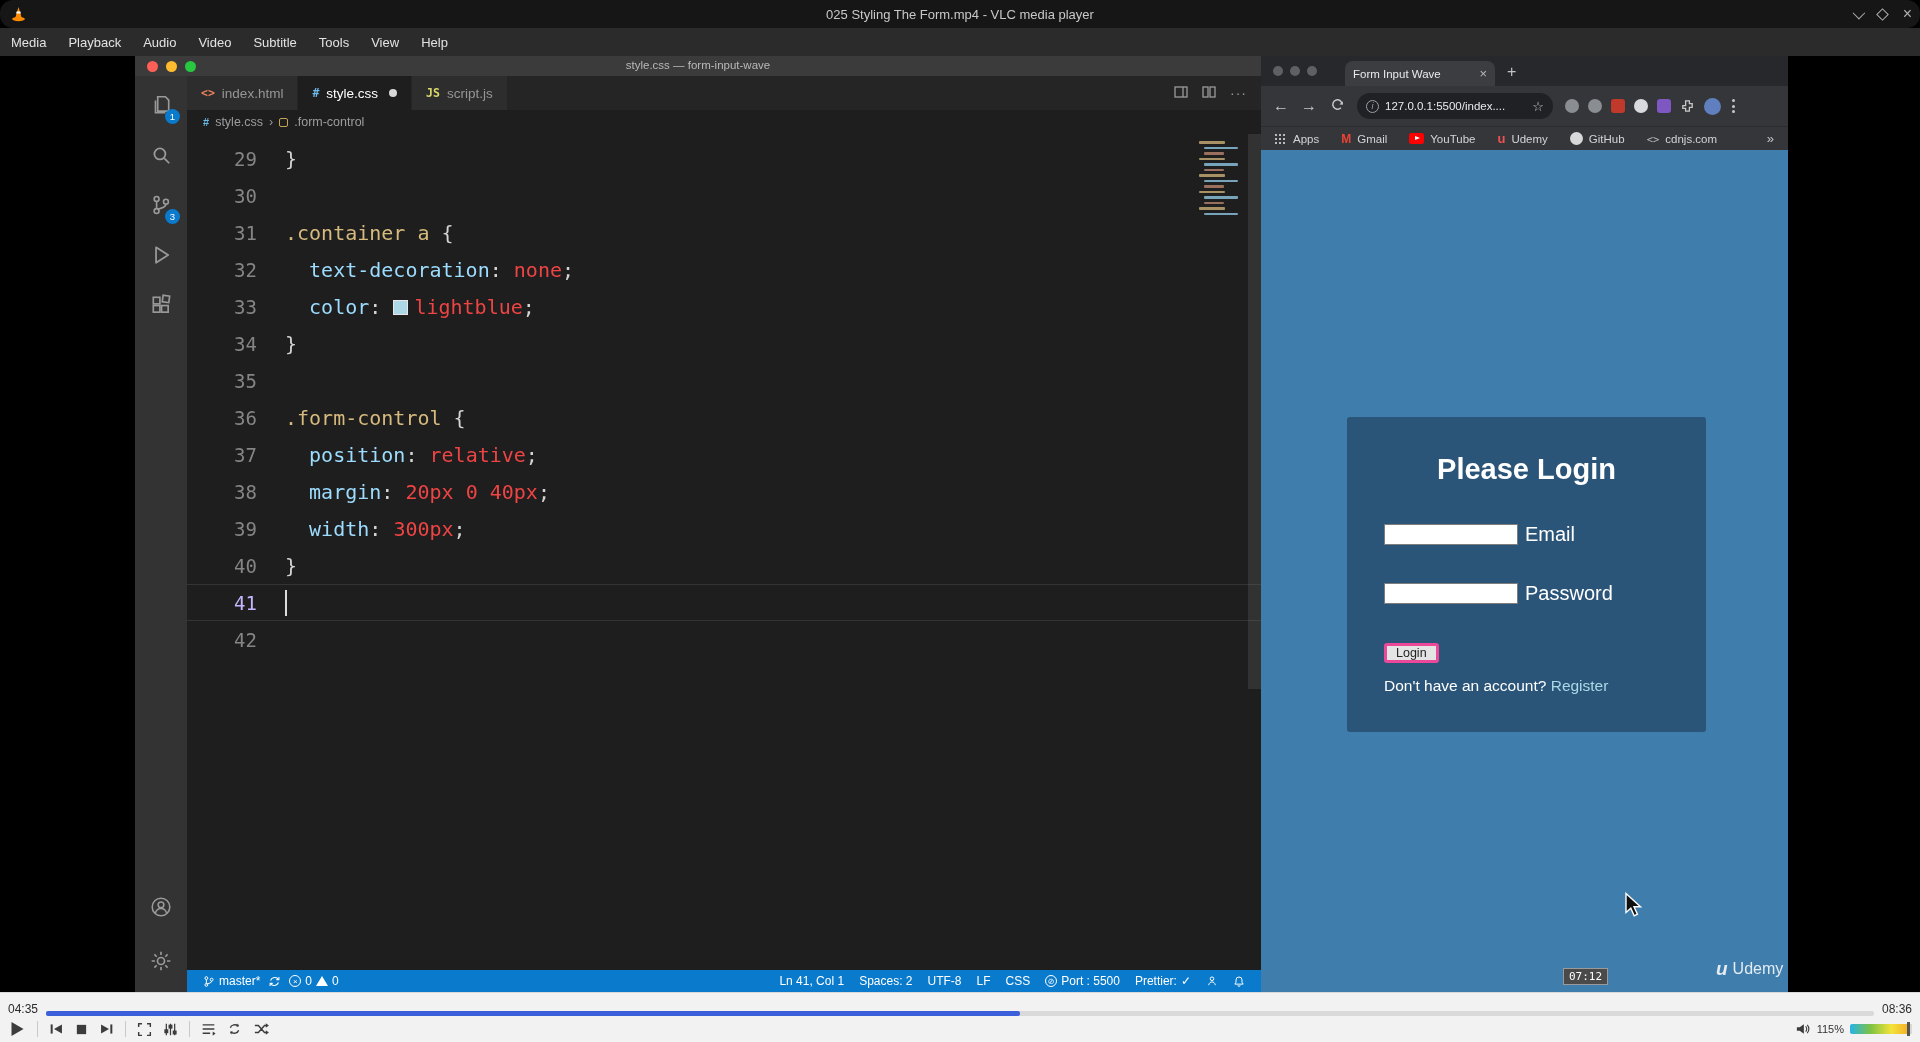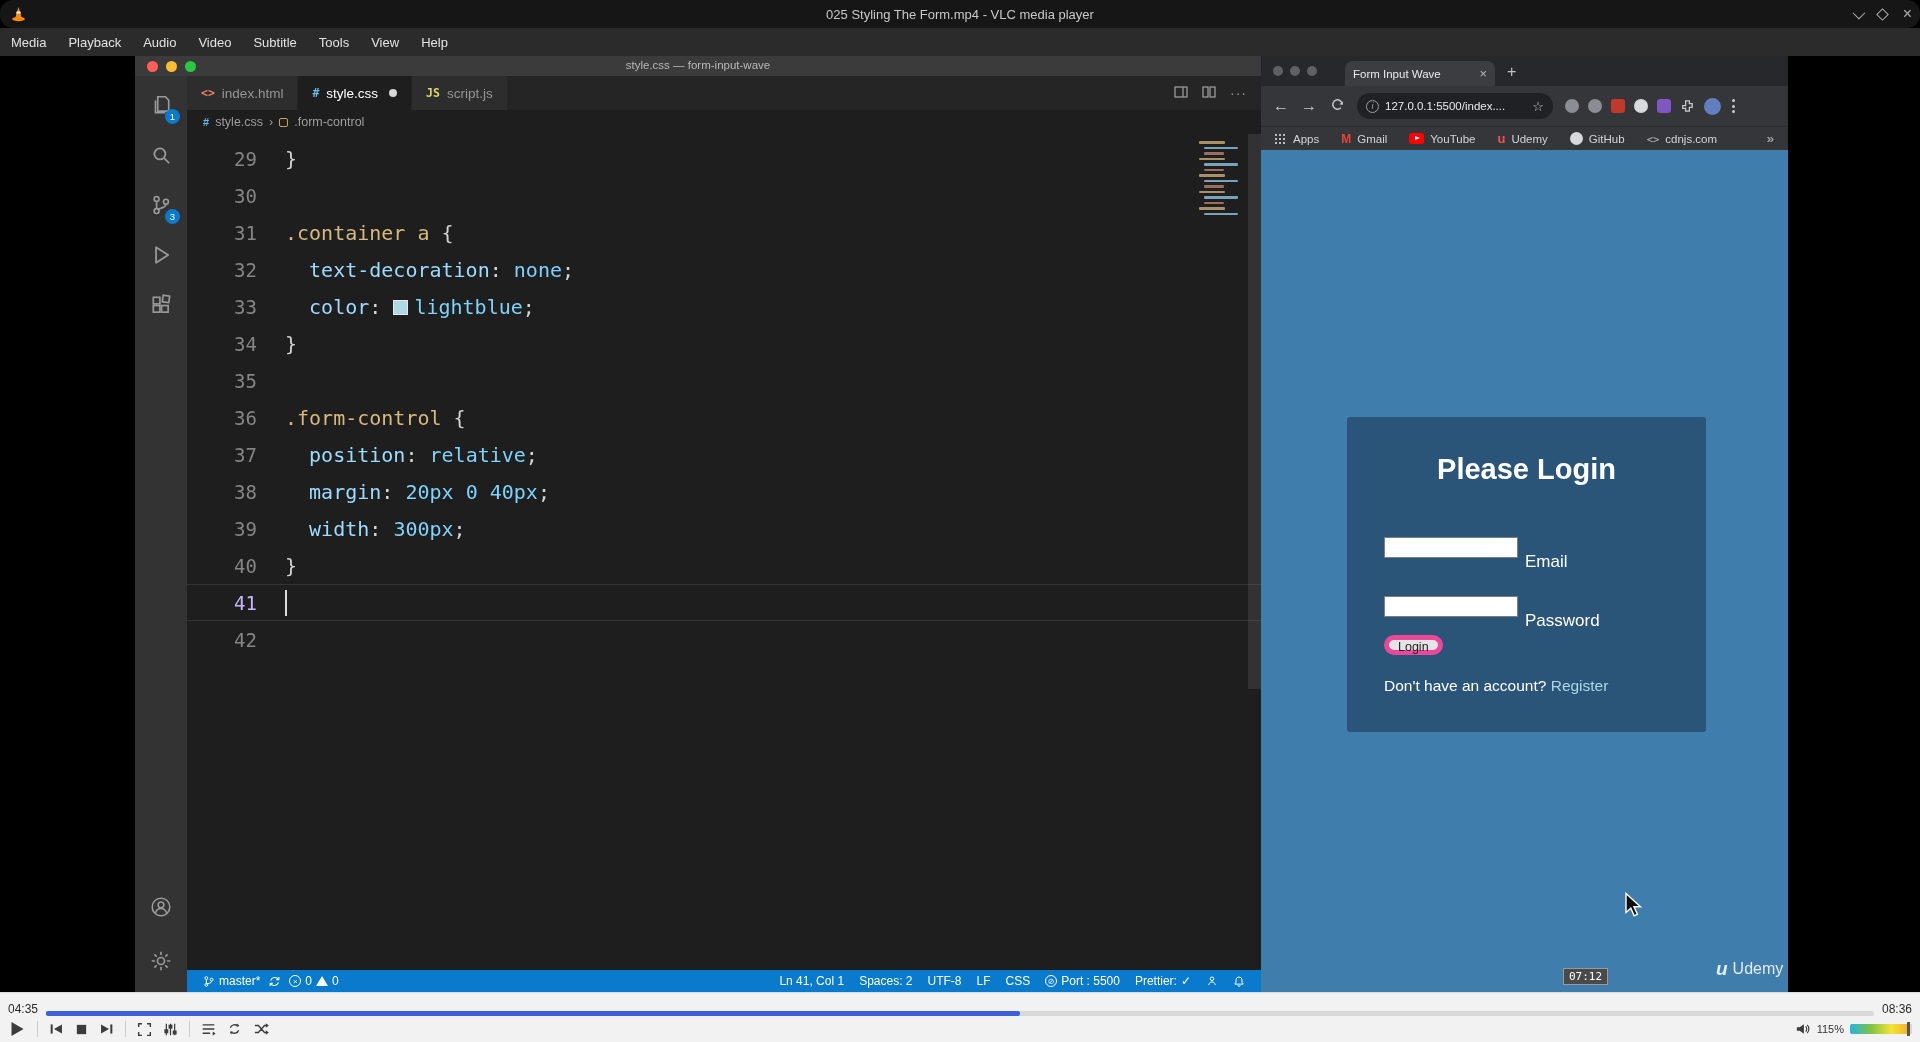--- a/index.html
+++ b/index.html
@@ -57,21 +57,21 @@
   .bc-hash { color:#6cb8e6; font-weight:bold; font-size:11px; }
   .bc-sym { width:9px; height:9px; border:1.4px solid #c5a455; border-radius:2px; }
   .editor { flex:1; position:relative; overflow:hidden; padding-top:6px; }
   .code-line { display:flex; height:37px; align-items:center;
     font-family:"DejaVu Sans Mono", monospace; font-size:20px; }
   .code-line.current { border-top:1px solid rgba(255,255,255,0.10);
     border-bottom:1px solid rgba(255,255,255,0.10); }
   .line-num { width:70px; text-align:right; color:#858585; flex:none; font-size:19px; }
   .code-line.current .line-num { color:#c4b5fd; }
   .line-content { padding-left:28px; white-space:pre; }
-  .tk-sel{color:#d7ba7d} .tk-prop{color:#9cdcfe} .tk-val{color:#7dd3fc} .tk-punct{color:#d4d4d4}
+  .tk-sel{color:#d7ba7d} .tk-prop{color:#9cdcfe} .tk-val{color:#ef4444} .tk-punct{color:#d4d4d4}
   .tk-swatch { display:inline-block; width:15px; height:15px; border:1px solid #e8e8e8;
     margin-right:6px; vertical-align:-1px; }
   .caret { display:inline-block; width:2px; height:26px; background:#dcdcdc; vertical-align:middle; }
   .minimap { position:absolute; right:16px; top:4px; width:46px; height:76px; }
   .minimap i { display:block; height:2.5px; margin:3px 0; border-radius:1px; }
   .minimap i:nth-child(3n+1){ background:rgba(215,186,125,.75); width:26px; }
   .minimap i:nth-child(3n+2){ background:rgba(156,220,254,.7); width:34px; margin-left:5px; }
   .minimap i:nth-child(3n){ background:rgba(206,145,120,.7); width:20px; margin-left:5px; }
   .scroll-thumb { position:absolute; right:0; top:0; width:13px; height:555px;
     background:rgba(121,121,121,0.22); }
@@ -130,23 +130,23 @@
   .bm-code { color:#b9bcbf; font-size:10.5px; font-family:"DejaVu Sans Mono",monospace; }
   .bm-overflow { margin-left:auto; color:#c0c3c7; font-size:13px; }
   .ch-content { flex:1; position:relative; }
   .login-card { position:absolute; left:86px; top:267px; width:359px; height:315px;
     border-radius:3px; }
   .login-heading { position:absolute; top:36px; left:0; right:0; text-align:center;
     color:#fff; font-size:29px; font-weight:bold; }
   .form-row { position:absolute; left:37px; display:flex; align-items:center; gap:7px; }
   .form-row input { width:134px; height:21px; background:#fff; border:1px solid #7d7d7d;
     font-size:13px; padding:0 4px; }
-  .form-label { color:#fff; font-size:17px;margin-top:29px; }
-  .login-btn { position:absolute; left:37px; top:218px; height:20px; padding:0 9px;
-    background:#e4e4e4; border:5px solid #ec4899; border-radius:10px; font-size:12.5px;
+  .form-label { color:#fff; font-size:20px; }
+  .login-btn { position:absolute; left:37px; top:226px; height:20px; padding:0 9px;
+    background:#e4e4e4; border:3px solid #ec4899; border-radius:3px; font-size:12.5px;
     color:#222; font-family:"Liberation Sans",sans-serif; }
   .register-line { position:absolute; left:37px; top:260px; color:#fff; font-size:15.5px; }
 
   
   .timestamp-overlay { position:absolute; left:1563px; top:912px; background:#4a4a4a;
     border:1px solid #9a9a9a; color:#fff; font-size:11px; padding:1px 5px;
     font-family:"DejaVu Sans Mono",monospace; }
   .udemy-mark { position:absolute; left:1716px; top:902px; color:rgba(255,255,255,0.85);
     font-size:16px; display:flex; align-items:center; gap:5px; }
   .udemy-u { font-style:italic; font-weight:bold; font-size:19px; }

